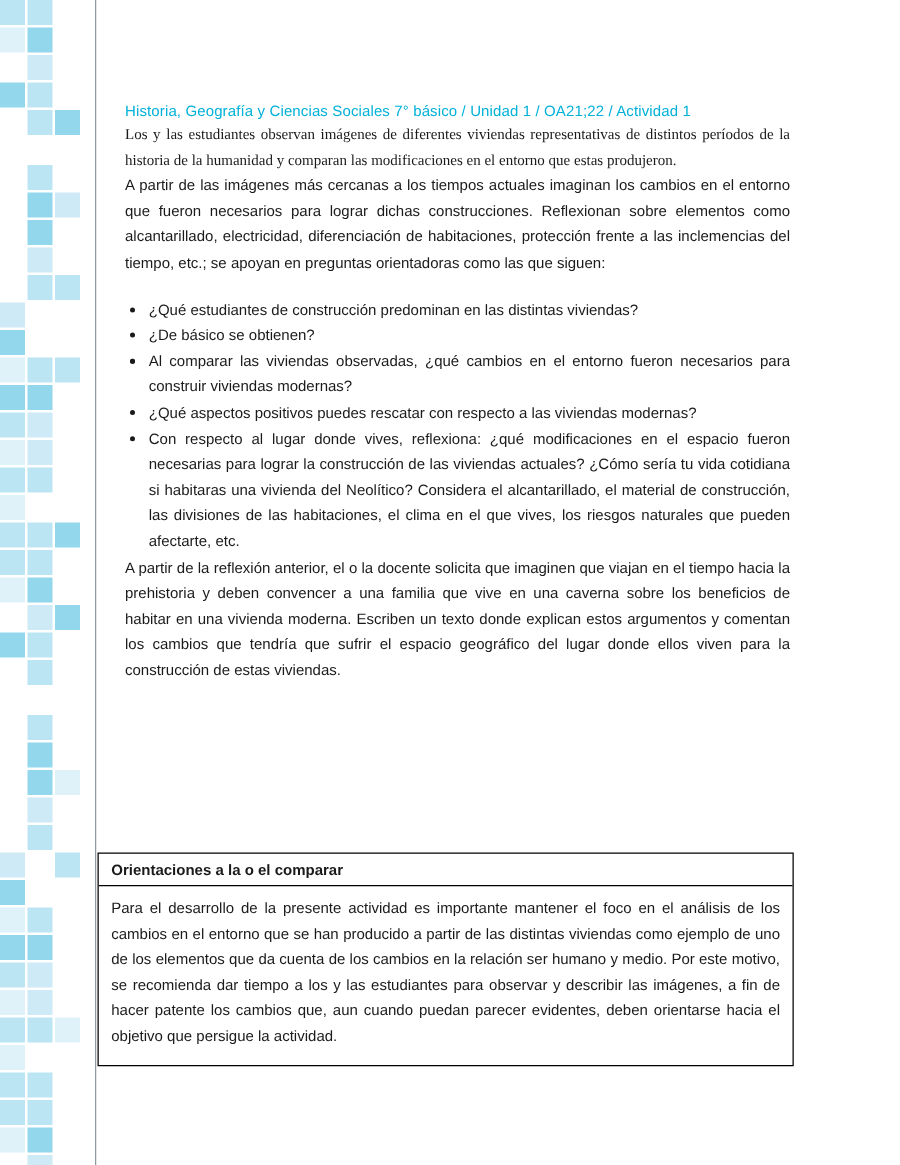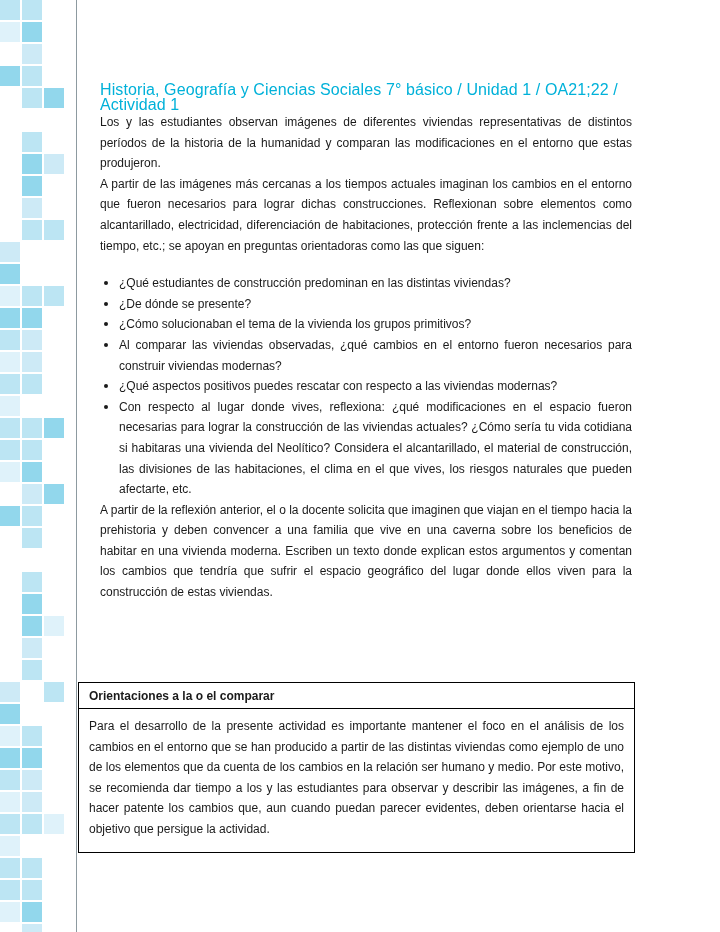--- a/index.html
+++ b/index.html
@@ -29,33 +29,33 @@
     background: #8d9aa0;
   }
 
   .content {
     position: absolute;
     left: 100px; top: 82px;
     width: 532px;
   }
 
   .breadcrumb {
-    font-size: 16px;
+    font-size: 12px;
     line-height: 15px;
     color: #00b1d9;
     letter-spacing: 0.1px;
   }
 
   p.doc {
     font-size: 12px;
     line-height: 20.6px;
     text-align: justify;
     margin: 0;
   }
-  .p-intro { margin-top: 46px; }
+  .p-intro { margin-top: 46px; font-family: Liberation Serif, serif; }
   .p-dev   { margin-top: 28px; }
   .p-closing { margin-top: 24px; }
 
   ul.questions {
     list-style: none;
     margin: 17px 0 0 0;
     padding: 0;
   }
   ul.questions li {
     position: relative;
@@ -237,25 +237,24 @@
 
   <p class="doc p-dev">A partir de las imágenes más cercanas a los tiempos actuales imaginan los cambios en el entorno que fueron necesarios para lograr dichas construcciones. Reflexionan sobre elementos como alcantarillado, electricidad, diferenciación de habitaciones, protección frente a las inclemencias del tiempo, etc.; se apoyan en preguntas orientadoras como las que siguen:</p>
 
   <ul class="questions">
     <li>
       <span class="bullet"></span>
       <span>¿Qué estudiantes de construcción predominan en las distintas viviendas?</span>
     </li>
     <li>
       <span class="bullet"></span>
-      <span>¿De dónde se presente?</span>
-    </li>
-    <li>
-      <span class="bullet"></span>
-      <span>¿Cómo solucionaban el tema de la vivienda los grupos primitivos?</span>
+      <span>¿De básico se obtienen?</span>
+    </li>
+    <li>
+      <span class="bullet"></span>
     </li>
     <li>
       <span class="bullet"></span>
       <span>Al comparar las viviendas observadas, ¿qué cambios en el entorno fueron necesarios para construir viviendas modernas?</span>
     </li>
     <li>
       <span class="bullet"></span>
       <span>¿Qué aspectos positivos puedes rescatar con respecto a las viviendas modernas?</span>
     </li>
     <li>

